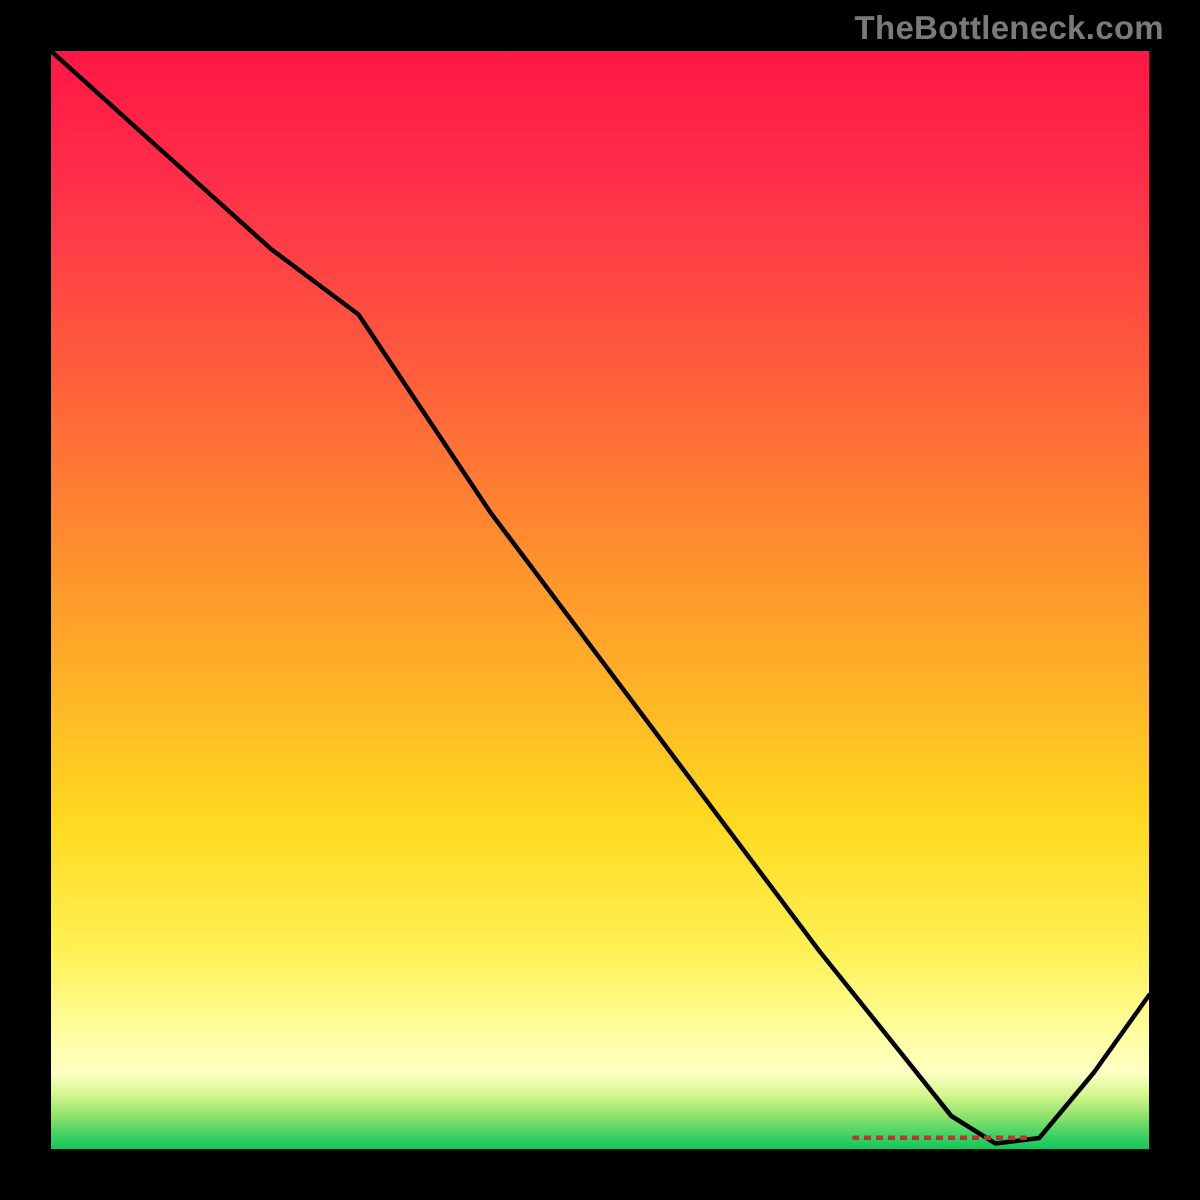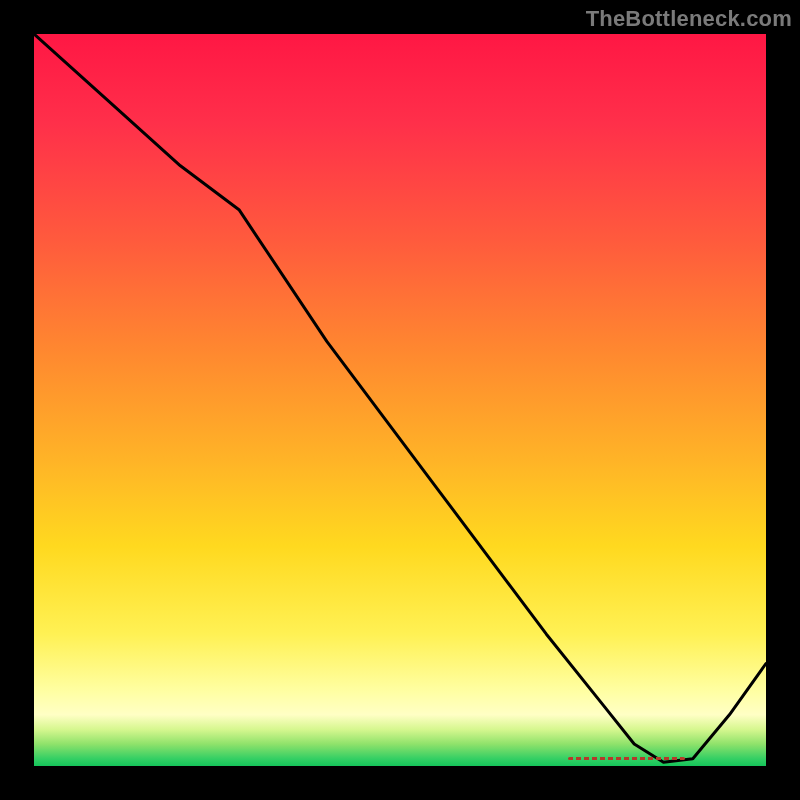--- a/index.html
+++ b/index.html
@@ -45,21 +45,21 @@
   svg.curve {
     position: absolute;
     left: 0;
     top: 0;
     width: 732px;
     height: 732px;
   }
   .watermark {
     position: absolute;
     top: 6px;
-    right: 8px;
+    right: 24px;
     color: #7a7a7a;
     font-size: 22px;
     font-weight: 600;
     letter-spacing: 0.2px;
     user-select: none;
   }
   .marker-strip {
     position: absolute;
     height: 3px;
     background: repeating-linear-gradient(

